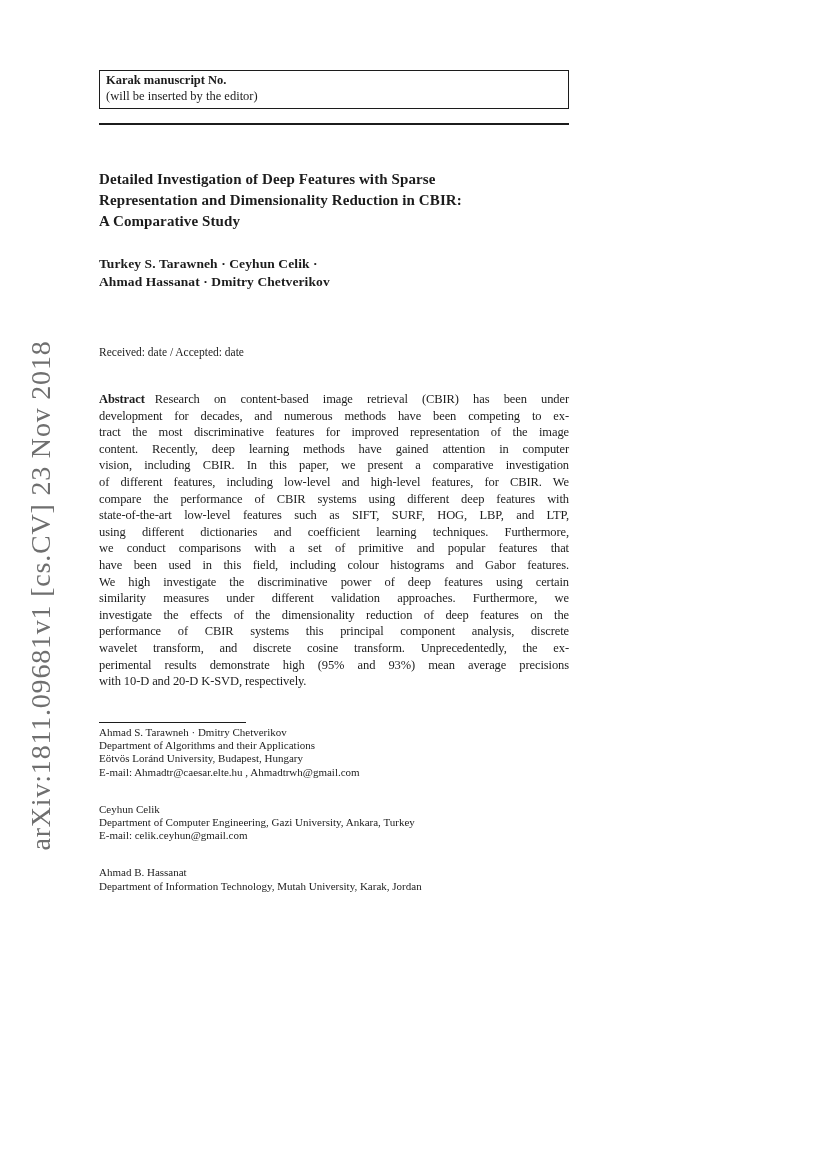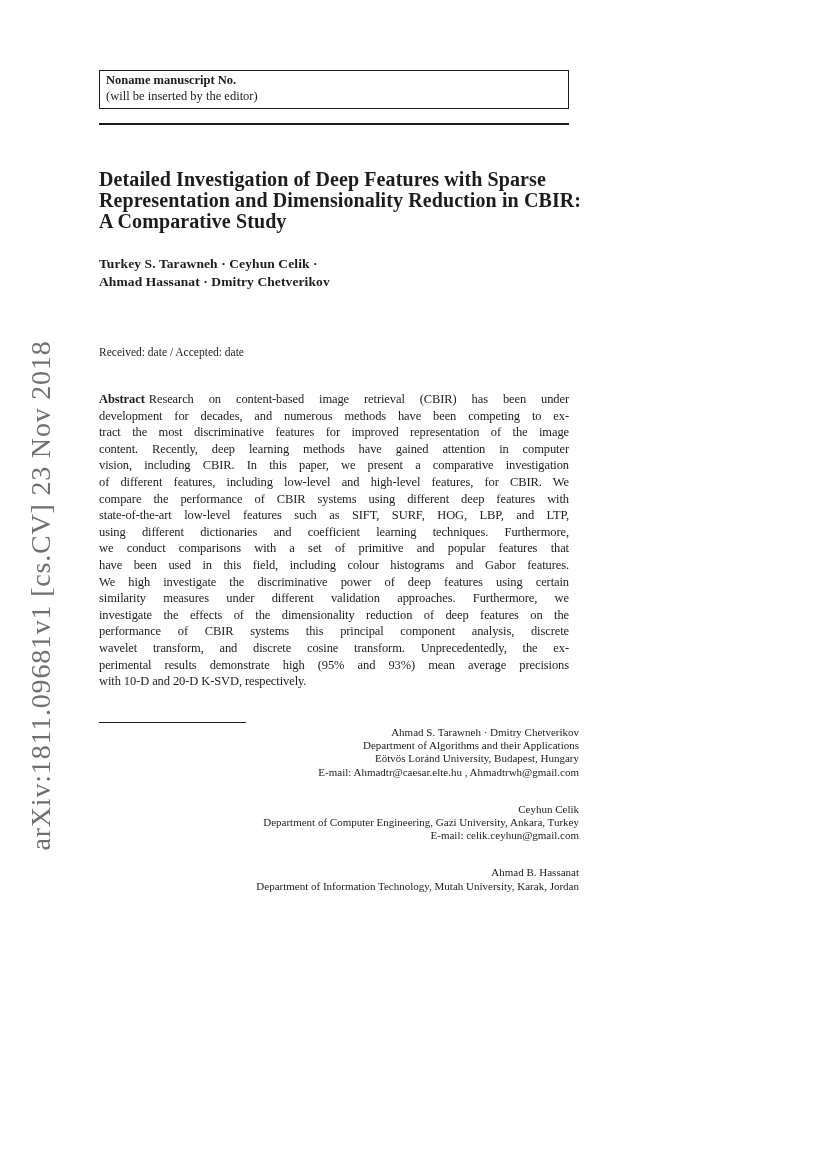--- a/index.html
+++ b/index.html
@@ -55,21 +55,21 @@
     width: 470px;
     height: 2px;
     background: #1c1c1c;
   }
 
   .paper-title {
     position: absolute;
     left: 99px;
     top: 169px;
     width: 500px;
-    font-size: 20px;
+    font-size: 15px;
     font-weight: bold;
     line-height: 21px;
     letter-spacing: 0.1px;
   }
 
   .authors {
     position: absolute;
     left: 99px;
     top: 255px;
     width: 480px;
@@ -99,52 +99,52 @@
     white-space: nowrap;
   }
   .abs-line.just {
     white-space: normal;
     text-align: justify;
     text-align-last: justify;
     -moz-text-align-last: justify;
   }
   .abstract-label {
     font-weight: bold;
-    padding-right: 4px;
+    padding-right: 10px;
   }
 
   .footnote-rule {
     position: absolute;
     left: 99px;
     top: 722px;
     width: 147px;
     height: 1.2px;
     background: #1c1c1c;
   }
 
   .footnotes {
     position: absolute;
     left: 99px;
     top: 726px;
     width: 480px;
     font-size: 11px;
     line-height: 13.2px;
   }
-  .fn-block { margin-bottom: 24px; text-align: right; }
+  .fn-block { margin-bottom: 24px; }
   .fn-line { white-space: nowrap; }
 </style>
 </head>
 <body>
 
 <div class="page" style="background: rgb(255, 255, 255); color: rgb(28, 28, 28);">
 
   <div class="arxiv-stamp" style="color: rgb(111, 111, 111);">arXiv:1811.09681v1  [cs.CV]  23 Nov 2018</div>
 
   <div class="manuscript-box">
-    <div class="b1">Noname manuscript No.</div>
+    <div class="b1">Karak manuscript No.</div>
     <div>(will be inserted by the editor)</div>
   </div>
 
   <div class="header-rule"></div>
 
   <div class="paper-title">
 
       <div class="title-line">Detailed Investigation of Deep Features with Sparse</div>
 
       <div class="title-line">Representation and Dimensionality Reduction in CBIR:</div>

